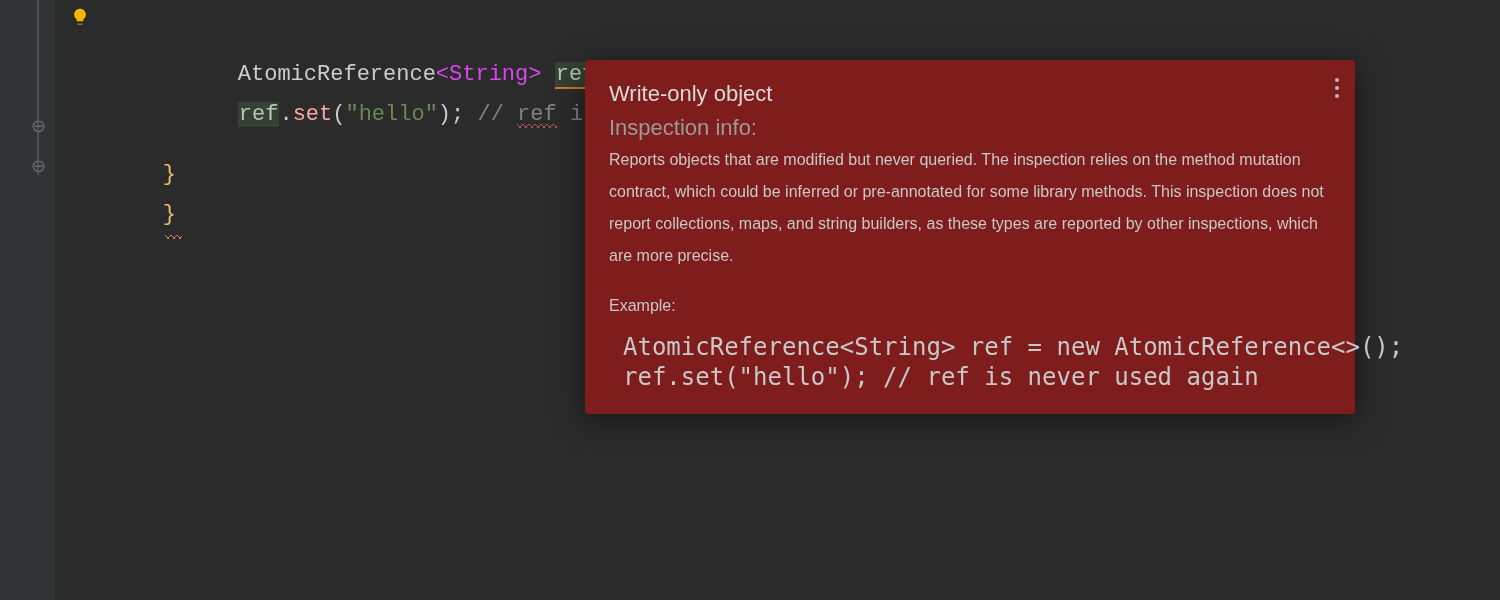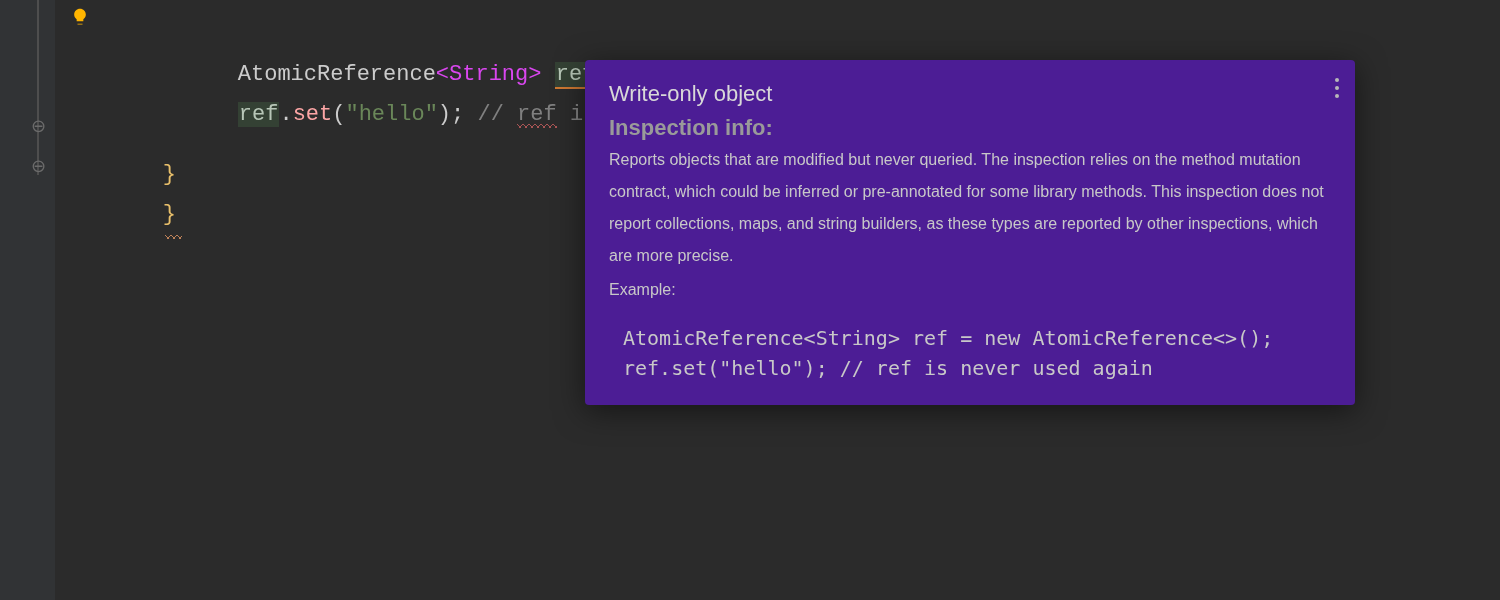--- a/index.html
+++ b/index.html
@@ -113,38 +113,38 @@
     background-repeat: repeat-x;
   }
   .red-wavy { position:relative; }
 
   
   .popup {
     position: absolute;
     left: 585px;
     top: 60px;
     width: 770px;
-    background: #4c1d95;
+    background: #7f1d1d;
     box-shadow: 0 6px 30px rgba(0,0,0,0.5);
     border-radius: 4px;
     padding: 18px 24px 22px 24px;
     box-sizing: border-box;
     color: #D4D4D4;
     font-size: 22px;
     line-height: 32px;
   }
 
   .popup-title { color: #D8D8D8; font-size: 22px; }
-  .popup-label { color: #9a9a9a; font-size: 22px; margin-top:2px;font-weight:bold; }
+  .popup-label { color: #9a9a9a; font-size: 22px; margin-top:2px; }
   .popup-body  { color: #C8C8C8; font-size: 16px; }
   .popup-example {
-    margin-top: 17px;
+    margin-top: 10px;
     padding-left: 14px;
     font-family: Menlo, Consolas, monospace;
-    font-size: 20px;
+    font-size: 24px;
     line-height: 30px;
     color: #C8C8C8;
     white-space: pre;
   }
 
   .popup-more {
     position: absolute;
     right: 16px;
     top: 18px;
     display:flex; flex-direction:column; gap:4px;
@@ -188,16 +188,16 @@
 
 <div class="popup">
   <div class="popup-more">
     <span></span>
       <span></span>
       <span></span>
   </div>
   <div class="popup-title">Write-only object</div>
   <div class="popup-label">Inspection info:</div>
   <div class="popup-body">Reports objects that are modified but never queried. The inspection relies on the method mutation contract, which could be inferred or pre-annotated for some library methods. This inspection does not report collections, maps, and string builders, as these types are reported by other inspections, which are more precise.</div>
-  <div class="popup-body" style="margin-top:2px">Example:</div>
+  <div class="popup-body" style="margin-top:18px">Example:</div>
   <div class="popup-example">AtomicReference&lt;String&gt; ref = new AtomicReference&lt;&gt;();
 ref.set("hello"); // ref is never used again</div>
 </div>
 
 </body></html>

